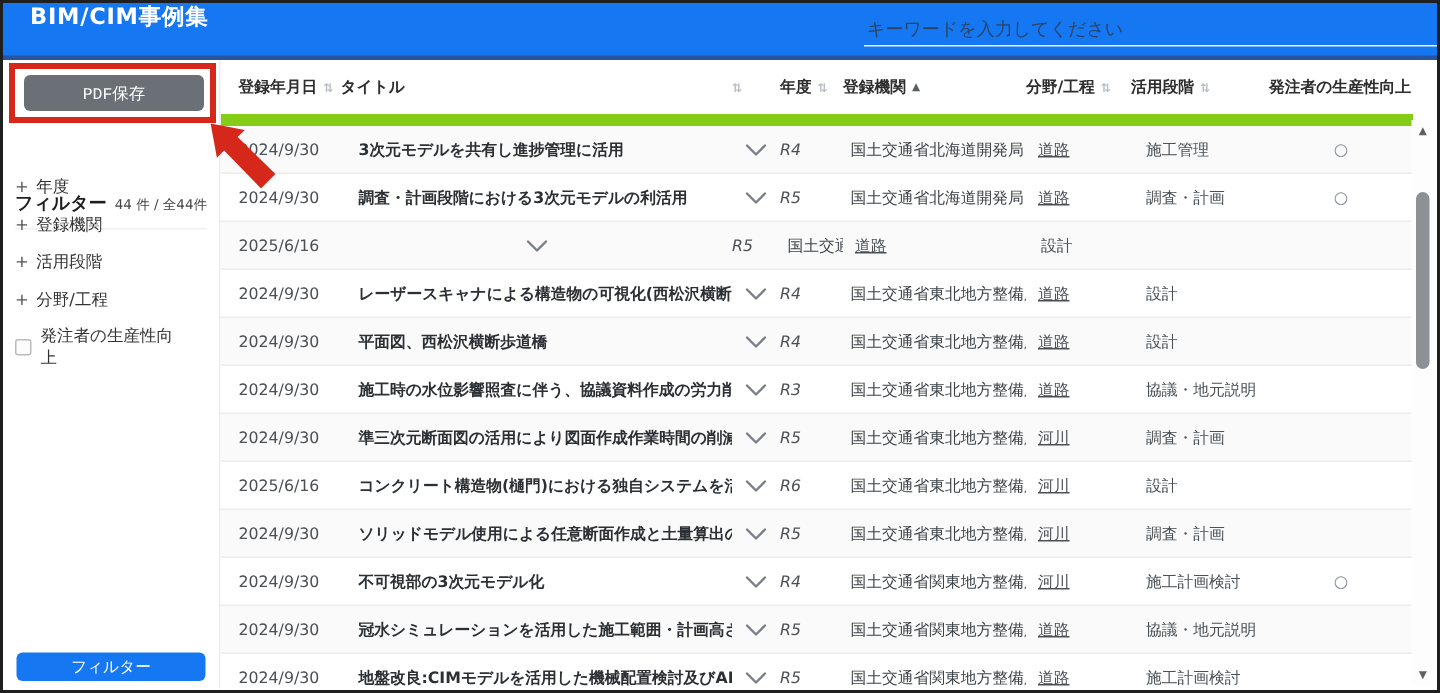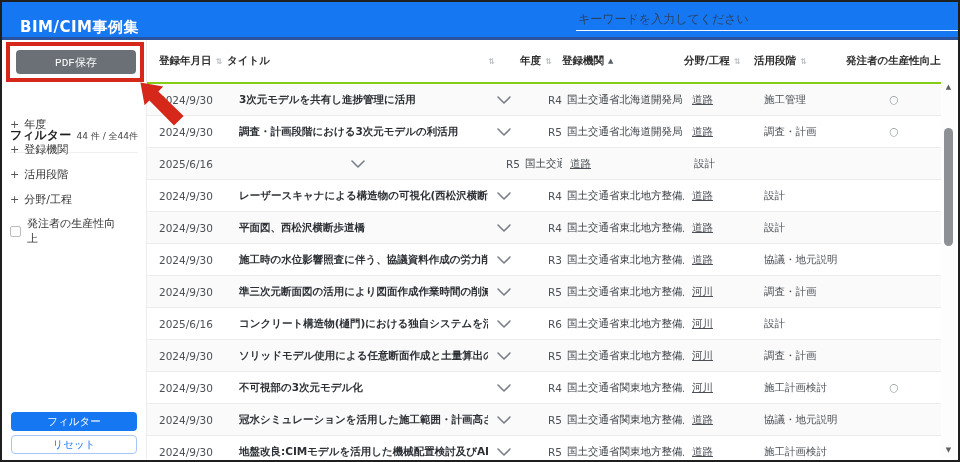--- a/index.html
+++ b/index.html
@@ -1,21 +1,21 @@
 <!DOCTYPE html>
 <html><head>
 <meta charset="utf-8">
 <style>
   * { margin:0; padding:0; box-sizing:border-box; }
   html,body { background:#fff; }
   body { font-family:"DejaVu Sans","Liberation Sans",sans-serif; }
   .page { position:relative; width:960px; height:462px; border:2px solid #1f1f1f; background:#fff; overflow:hidden; }
 
   
-  .app-header { position:relative; height:38px; background:#1677f2; border-bottom:3px solid #2a53a0; display:flex; align-items:flex-end; }
+  .app-header { position:relative; height:38px; background:#1677f2; border-bottom:3px solid #2a53a0; display:flex; align-items:flex-start; }
   .app-title { color:#fff; font-size:15px; font-weight:700; padding-left:18px; letter-spacing:.5px; }
   .search-wrap { position:absolute; left:555px; top:4px; width:388px;margin-left:19px; }
   .search-wrap input { width:100%; background:transparent; border:none; border-bottom:1px solid rgba(255,255,255,.95); outline:none; font-size:12px; color:#1b1f24; padding:6px 2px 4px 2px; font-family:inherit; }
   .search-wrap input::placeholder { color:#2d3742; opacity:.8; }
 
   
   .body-wrap { position:relative; display:flex; height:419px; }
 
   
   .sidebar { position:relative; width:145px; flex:0 0 145px; background:#fff; border-right:1px solid #ededed; z-index:4; }
@@ -30,33 +30,33 @@
   .fg .plus { color:#555; margin-right:5px; }
   .fg-check { display:flex; align-items:center; gap:6px; font-size:11px; color:#333; padding:4px 0; cursor:pointer; }
   .cb { width:11px; height:11px; border:1px solid #bbb; border-radius:2px; background:#fcfcfc; flex:0 0 11px; }
   .sidebar-bottom { position:absolute; left:9px; right:9px; bottom:5px; display:flex; flex-direction:column; gap:4px; }
   .apply-btn { height:19px; background:#1677f2; color:#fff; border:none; border-radius:4px; font-size:10.5px; font-family:inherit; cursor:pointer; }
   .reset-btn { height:19px; background:#fff; color:#1677f2; border:1px solid #a7c6f5; border-radius:4px; font-size:10.5px; font-family:inherit; cursor:pointer; }
 
   
   .table-area { position:relative; flex:1 1 auto; margin-right:16px; overflow:hidden; }
   .thead, .tr { display:grid; grid-template-columns:80px 1fr 32px 42px 122px 70px 92px 96px; align-items:center; }
-  .thead { height:44px; border-bottom:2px solid #84cc16; font-size:10.5px; font-weight:700; color:#2e2e2e; }
+  .thead { height:44px; border-bottom:8px solid #84cc16; font-size:10.5px; font-weight:700; color:#2e2e2e; }
   .th { display:flex; align-items:center; justify-content:flex-start; gap:4px; white-space:nowrap; cursor:pointer; }
   .th-date { justify-content:flex-start; padding-left:12px; }
   .sort { font-size:8px; color:#b9bec4; }
   .sort-active { font-size:7px; color:#5a5f66; }
   .tbody { overflow:hidden; }
   .tr { height:32px; border-bottom:1px solid #ececec; background:#fff; cursor:pointer; }
   .tr.odd { background:#fafafa; }
   .td { font-size:10.5px; color:#4a5056; white-space:nowrap; overflow:hidden; }
   .td-date { padding-left:12px; }
   .td-title { color:#2c3035; font-weight:600; padding-left:12px; }
   .td-chev { display:flex; justify-content:center; align-items:center; }
-  .td-year { text-align:right; }
+  .td-year { text-align:left;font-style:italic; }
   .td-org { padding-left:5px; color:#3d4248; }
   .td-field { padding-left:8px;text-decoration:underline; }
   .td-stage { padding-left:10px; }
   .td-circle { text-align:center; color:#8f969c; font-size:11px; }
 
   
   .vscroll { position:absolute; top:40px; right:2px; bottom:2px; width:15px; background:#fdfdfd; z-index:3; }
   .sb-up { position:absolute; top:3px; left:0; right:0; text-align:center; font-size:7px; color:#606060; }
   .sb-down { position:absolute; bottom:3px; left:0; right:0; text-align:center; font-size:7px; color:#606060; }
   .sb-thumb { position:absolute; top:48px; left:3px; width:9px; height:118px; background:#8d9094; border-radius:5px; cursor:grab; }
@@ -101,21 +101,20 @@
           <span class="plus">+</span><span>分野/工程</span>
         </div>
         <label class="fg-check">
           <span class="cb"></span>
           <span>発注者の生産性向上</span>
         </label>
       </div>
 
       <div class="sidebar-bottom">
         <button class="apply-btn">フィルター</button>
-        <button class="reset-btn">リセット</button>
       </div>
     </aside>
 
     <main class="table-area">
       <div class="thead">
         <div class="th th-date">
           <span>登録年月日</span>
           <span class="sort">⇅</span>
         </div>
         <div class="th">

